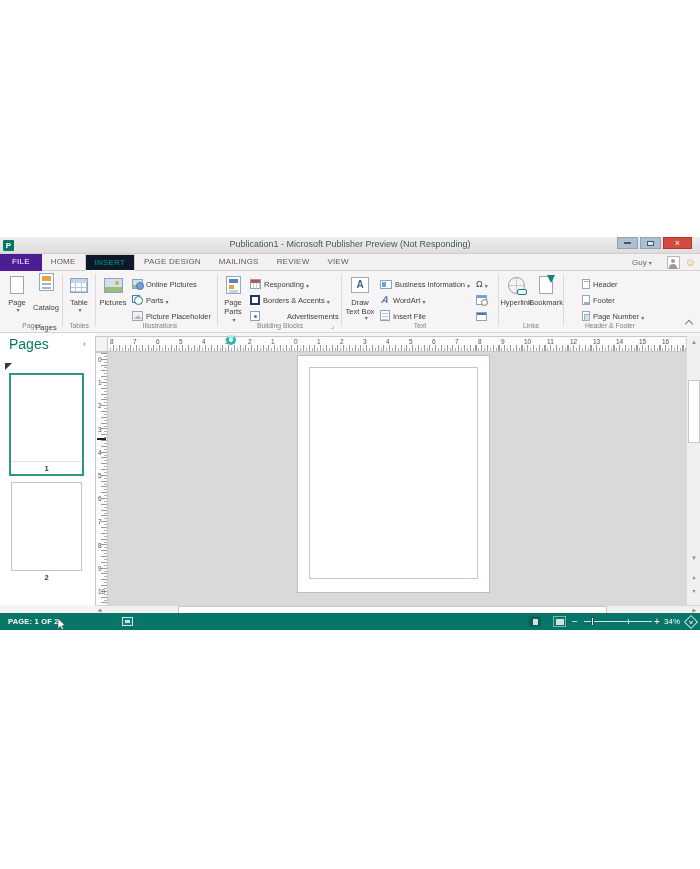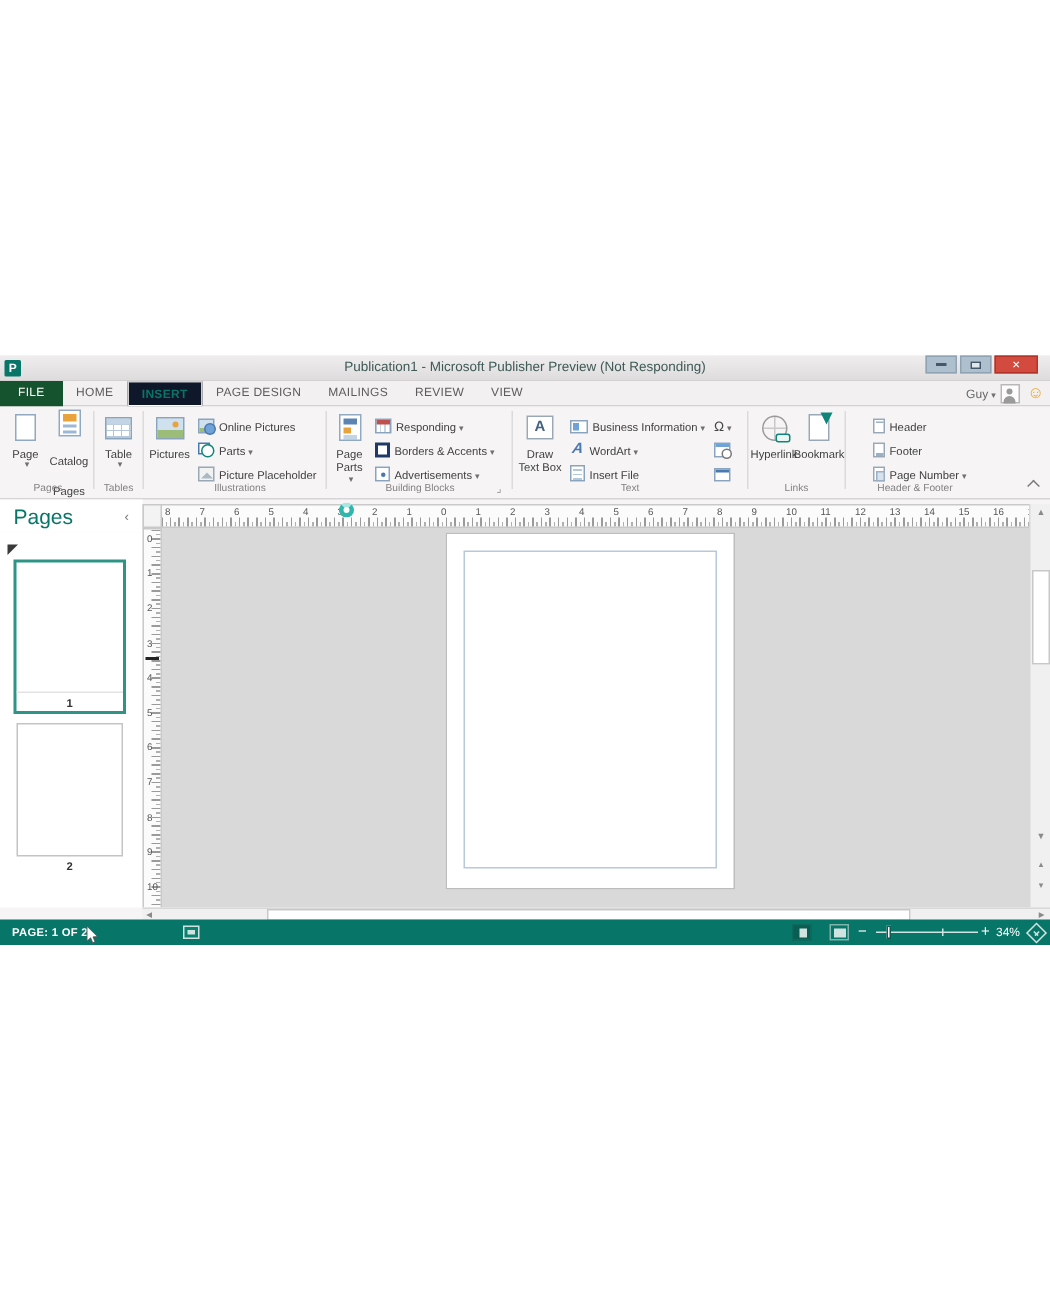--- a/index.html
+++ b/index.html
@@ -19,25 +19,25 @@
   .winbtn { width:21px; height:12px; margin-left:2px; display:flex; align-items:center; justify-content:center; }
   .winbtn.minmax { background:#aebfce; border:1px solid #8fa3b5; }
   .winbtn.close { width:29px; background:#d24b3e; border:1px solid #b03428; color:#fff; font-size:9px; line-height:10px; }
   .glyph-min { width:7px; height:2px; background:#44586b; }
   .glyph-restore { width:7px; height:5px; border:1px solid #44586b; background:#dfe7ee; }
 
   
   .tabrow { position:absolute; left:0; top:17px; width:700px; height:17px; background:#f2f0f1; border-bottom:1px solid #d4d2d3; }
   .tabs { display:flex; height:17px; }
   .tab { padding:0 9px; font-size:8px; line-height:16px; color:#5f5b5c; letter-spacing:.2px; cursor:default; }
-  .tab.file { background:#14532d; color:#fff; padding:0 12px; }
+  .tab.file { background:#4c1d95; color:#fff; padding:0 12px; }
   .tab.selected { background:#0f172a; color:#077568; font-weight:bold;
     border:1px solid #d0cecf; border-bottom:1px solid #fff; line-height:15px; }
   .user-area { position:absolute; right:4px; top:1px; height:15px; display:flex; align-items:center; }
-  .user-name { font-size:8px; color:#666; margin-right:3px; }
+  .user-name { font-size:8px; color:#666; margin-right:15px; }
   .avatar { width:13px; height:13px; border:1px solid #b9b7b8; background:#fdfdfd; position:relative; margin-right:5px; }
   .avatar:before { content:""; position:absolute; left:3.5px; top:1.5px; width:4px; height:4px; border-radius:50%; background:#9a9a9a; }
   .avatar:after { content:""; position:absolute; left:1.5px; top:6.5px; width:8px; height:5px; border-radius:4px 4px 0 0; background:#9a9a9a; }
   .smiley { font-size:11px; color:#eca92c; line-height:11px; }
 
   
   .ribbon { position:absolute; left:0; top:34px; width:700px; height:62px; background:#f6f4f5; border-bottom:1px solid #d6d4d5; }
   .gsep { position:absolute; top:3px; width:1px; height:52px; background:#dcdadb; }
   .glabel { position:absolute; top:51px; font-size:6.8px; color:#848182; text-align:center; }
   .lgbtn { position:absolute; top:2px; height:54px; display:flex; flex-direction:column; align-items:center; font-size:7.5px; color:#3f3f3f; text-align:center; line-height:1.25; cursor:default; }
@@ -259,21 +259,21 @@
     </div>
     <div class="busy-cursor"></div>
     <div class="smbtn dd" style="left:250px; top:4px;">
       <span class="ic ic-sm-cal"></span>
       <span>Responding</span>
     </div>
     <div class="smbtn dd" style="left:250px; top:20px;">
       <span class="ic ic-sm-border"></span>
       <span>Borders &amp; Accents</span>
     </div>
-    <div class="smbtn dd" style="left:250px; top:36px;">
+    <div class="smbtn dd" style="left:250px; top:36px;gap:24px;">
       <span class="ic ic-sm-ad"></span>
       <span>Advertisements</span>
     </div>
     <div class="glabel" style="left:240px; width:80px;">Building Blocks</div>
     <div class="dlg-launcher" style="left:331px; top:51px;">⌟</div>
     <div class="gsep" style="left:341px;"></div>
 
     <div class="lgbtn" style="left:344px; width:32px;">
       <span class="icwrap">
           <span class="ic ic-drawtext-lg">A</span>

